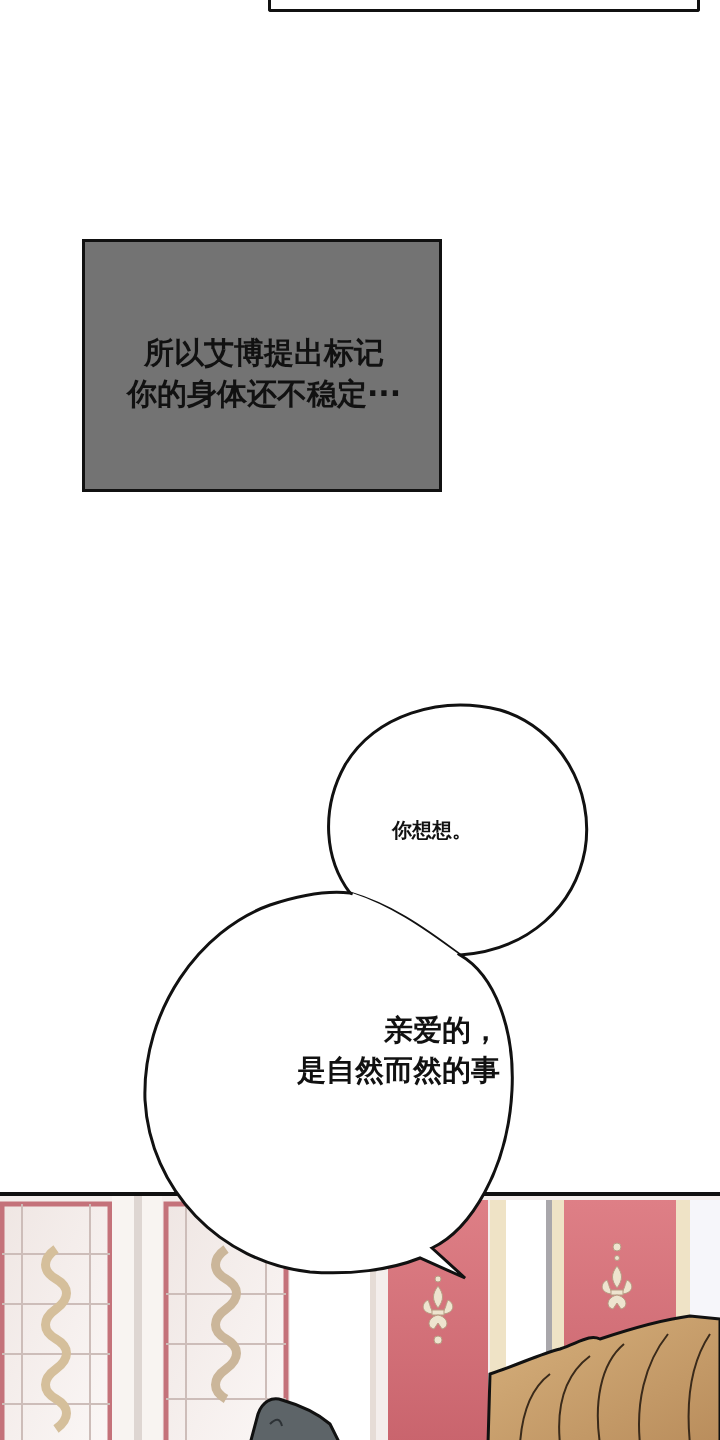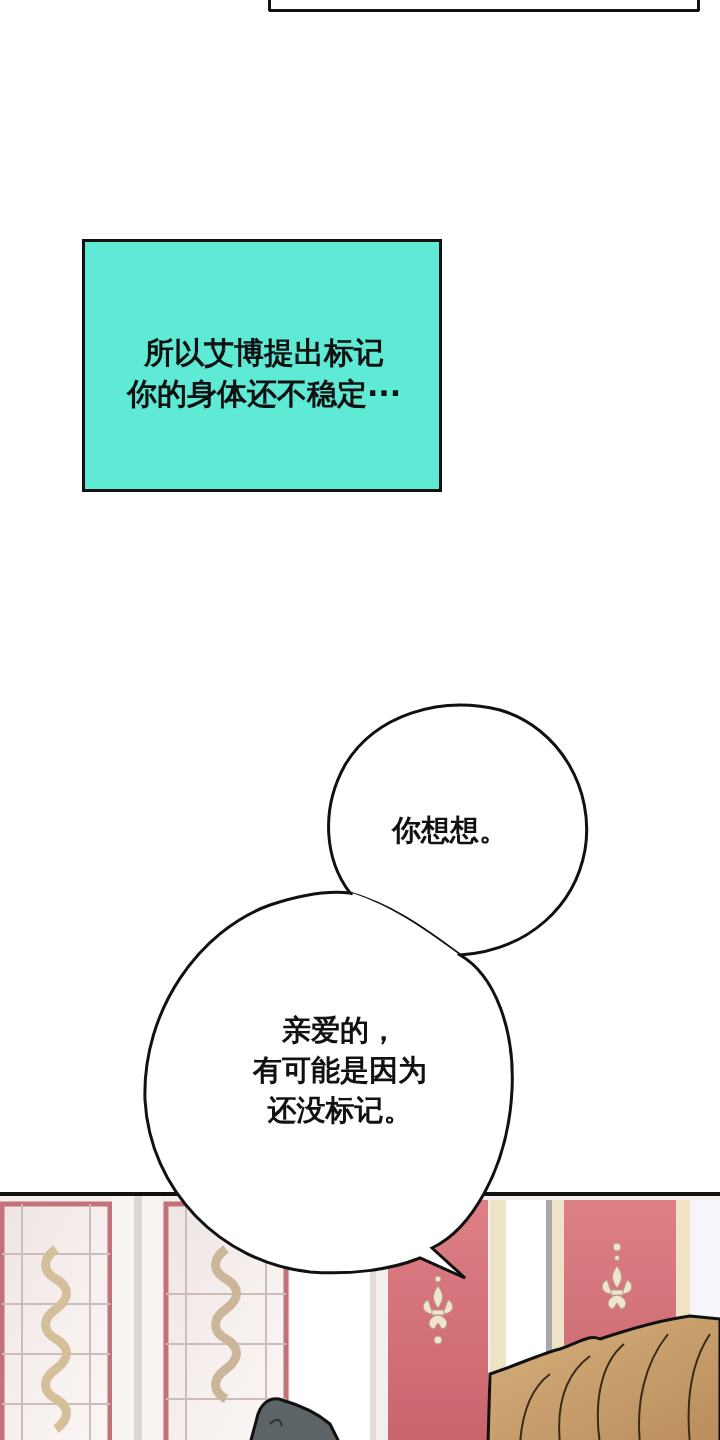--- a/index.html
+++ b/index.html
@@ -14,21 +14,21 @@
   
   .top-panel {
     left: 268px; top: -20px; width: 426px; height: 29px;
     border: 3px solid #111; border-top: none; background: #fff;
     border-radius: 0 0 3px 3px;
   }
 
   
   .narration-box {
     left: 82px; top: 239px; width: 360px; height: 253px;
-    border: 3px solid #111; background: #5eead4; box-sizing: border-box;
+    border: 3px solid #111; background: #737373; box-sizing: border-box;
     display: flex; align-items: center; justify-content: center;
   }
   .narration-text {
     font-size: 30px; line-height: 41px; text-align: center; font-weight: bold;
     letter-spacing: 0px; margin-top: 14px; margin-left: 4px;
   }
   .narration-text div { white-space: nowrap; }
 
   
   .scene-panel {
@@ -37,22 +37,22 @@
     background: #f2e8e6;
   }
 
   
   .bubbles { left: 0; top: 0; width: 720px; height: 1440px; pointer-events: none; }
 
   .bubble-text {
     position: absolute; text-align: center; font-weight: bold; color: #111;
     white-space: nowrap;
   }
-  .bubble-1-text { left: 392px; top: 810px; font-size: 29px; line-height: 40px; }
-  .bubble-2-text { left: 180px; top: 1010px; width: 320px; font-size: 29px; line-height: 40px; }
+  .bubble-1-text { left: 392px; top: 810px; font-size: 20px; line-height: 40px; }
+  .bubble-2-text { left: 180px; top: 1010px; width: 320px; font-size: 29px; line-height: 40px; text-align: right; }
   .bubble-2-text div { white-space: nowrap; }
 </style>
 </head>
 <body>
 
 <div class="abs top-panel"></div>
 
 <div class="abs narration-box">
   <div class="narration-text">
     <div>所以艾博提出标记</div>
@@ -180,15 +180,14 @@
 
   <path d="M352 896 C388 908 418 928 456 956" fill="none" stroke="#fff" stroke-width="6"></path>
 </svg>
 
 <div class="bubble-text bubble-1-text">
   <div>你想想。</div>
 </div>
 
 <div class="bubble-text bubble-2-text">
   <div>亲爱的，</div>
-  <div>有可能是因为</div>
-  <div>还没标记。</div>
+  <div>是自然而然的事</div>
 </div>
 
 </body></html>

